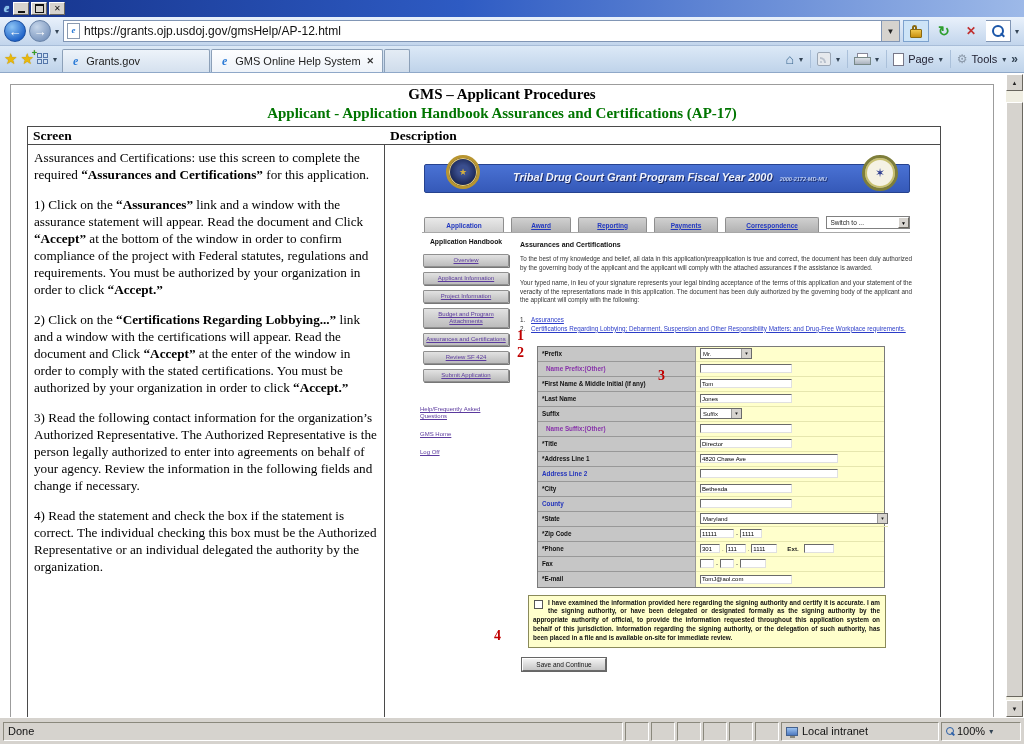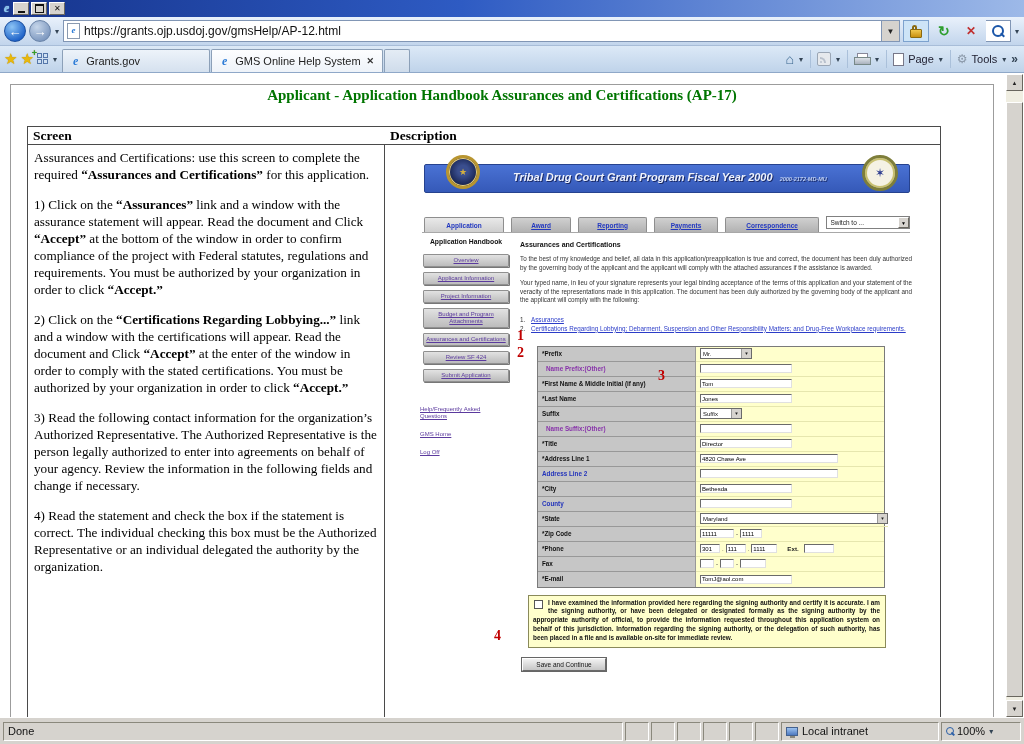--- a/index.html
+++ b/index.html
@@ -231,20 +231,21 @@
       <span class="vsep"></span>
       <span class="gear">⚙</span>
       <span class="tbtxt">Tools</span>
       <span class="ddl">▾</span>
       <span class="chev">»</span>
     </span>
   </div>
 
   <div class="content">
     <div class="pageframe">
+      <div class="h1">GMS – Applicant Procedures</div>
       <div class="h2">Applicant - Application Handbook Assurances and Certifications (AP-17)</div>
 
       <div class="doctable">
         <div class="dochead">
           <div>Screen</div>
           <div>Description</div>
         </div>
         <div class="docbody">
           <div class="desccell">
             <p><span>Assurances and Certifications: use this screen to complete the required </span><b>“Assurances and Certifications”</b><span> for this application.</span></p>

